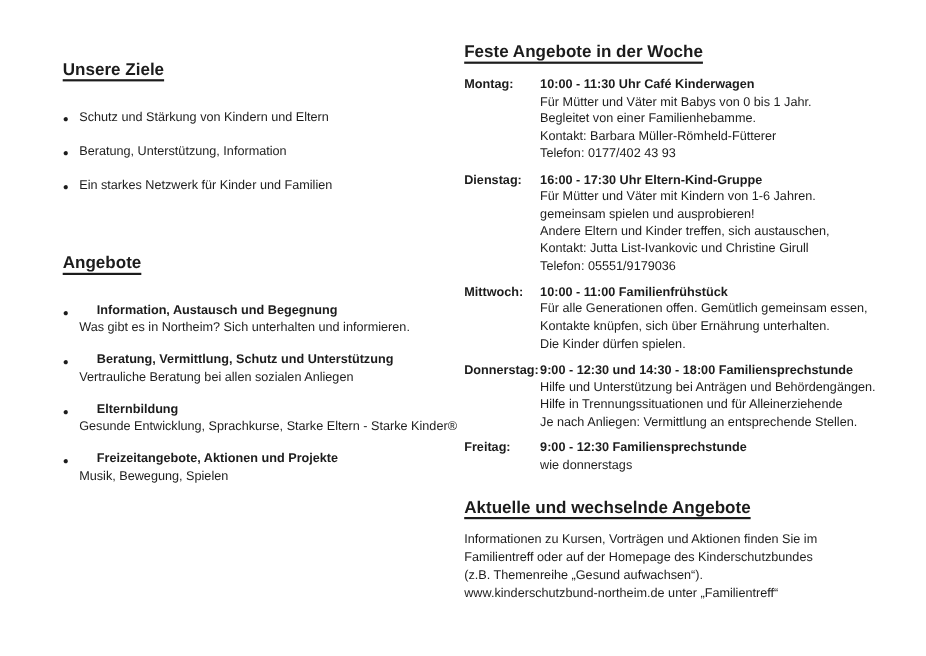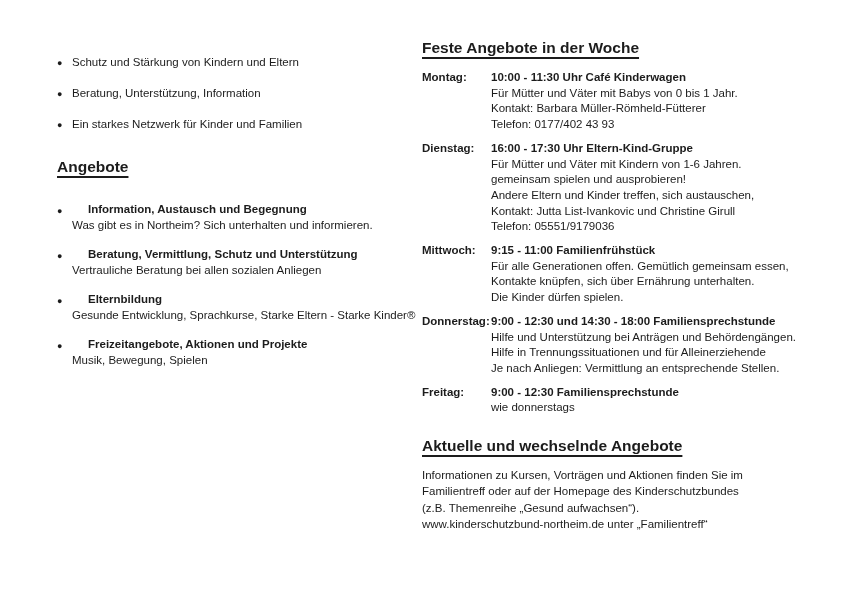--- a/index.html
+++ b/index.html
@@ -26,21 +26,21 @@
   h2.heading {
     font-size: 15.5px;
     font-weight: 700;
     text-decoration: underline;
     text-underline-offset: 4px;
     text-decoration-thickness: 1.5px;
     line-height: 20px;
     white-space: nowrap;
   }
   .col-left h2.goals-h { margin-bottom: 25px; }
-  .col-left h2.offers-h { margin-top: 24px; margin-bottom: 25px; }
+  .col-left h2.offers-h { margin-top: 52px; margin-bottom: 25px; }
 
   ul.plain-list { list-style: none; }
   .li-row {
     display: flex;
     align-items: flex-start;
   }
   .goals-list .li-row { margin-bottom: 14px; }
   .offers-list .li-row { margin-bottom: 14px; }
   .bullet {
     flex: 0 0 15px;
@@ -98,20 +98,21 @@
     white-space: nowrap;
   }
 </style>
 </head>
 <body>
 
 <div class="page">
 
   <div class="col-left">
 
+    <h2 class="heading goals-h">Unsere Ziele</h2>
 
     <ul class="plain-list goals-list">
       <li class="li-row">
         <span class="bullet">●</span>
         <span class="li-text">Schutz und Stärkung von Kindern und Eltern</span>
       </li>
       <li class="li-row">
         <span class="bullet">●</span>
         <span class="li-text">Beratung, Unterstützung, Information</span>
       </li>
@@ -159,41 +160,42 @@
 
     <h2 class="heading weekly-h">Feste Angebote in der Woche</h2>
 
     <div class="schedule">
 
       <div class="day-row">
         <div class="day-label">Montag:</div>
         <div class="day-content">
           <div class="sched-time">10:00 - 11:30 Uhr Café Kinderwagen</div>
           <div class="sched-line">Für Mütter und Väter mit Babys von 0 bis 1 Jahr.</div>
+          <div class="sched-line">Begleitet von einer Familienhebamme.</div>
           <div class="sched-line">Kontakt: Barbara Müller-Römheld-Fütterer</div>
           <div class="sched-line">Telefon: 0177/402 43 93</div>
         </div>
       </div>
 
       <div class="day-row">
         <div class="day-label">Dienstag:</div>
         <div class="day-content">
           <div class="sched-time">16:00 - 17:30 Uhr Eltern-Kind-Gruppe</div>
           <div class="sched-line">Für Mütter und Väter mit Kindern von 1-6 Jahren.</div>
           <div class="sched-line">gemeinsam spielen und ausprobieren!</div>
           <div class="sched-line">Andere Eltern und Kinder treffen, sich austauschen,</div>
           <div class="sched-line">Kontakt: Jutta List-Ivankovic und Christine Girull</div>
           <div class="sched-line">Telefon: 05551/9179036</div>
         </div>
       </div>
 
       <div class="day-row">
         <div class="day-label">Mittwoch:</div>
         <div class="day-content">
-          <div class="sched-time">9:15 - 11:00 Familienfrühstück</div>
+          <div class="sched-time">10:00 - 11:00 Familienfrühstück</div>
           <div class="sched-line">Für alle Generationen offen.  Gemütlich gemeinsam essen,</div>
           <div class="sched-line">Kontakte knüpfen, sich über Ernährung unterhalten.</div>
           <div class="sched-line">Die Kinder dürfen spielen.</div>
         </div>
       </div>
 
       <div class="day-row">
         <div class="day-label">Donnerstag:</div>
         <div class="day-content">
           <div class="sched-time">9:00 - 12:30 und 14:30 - 18:00 Familiensprechstunde</div>

